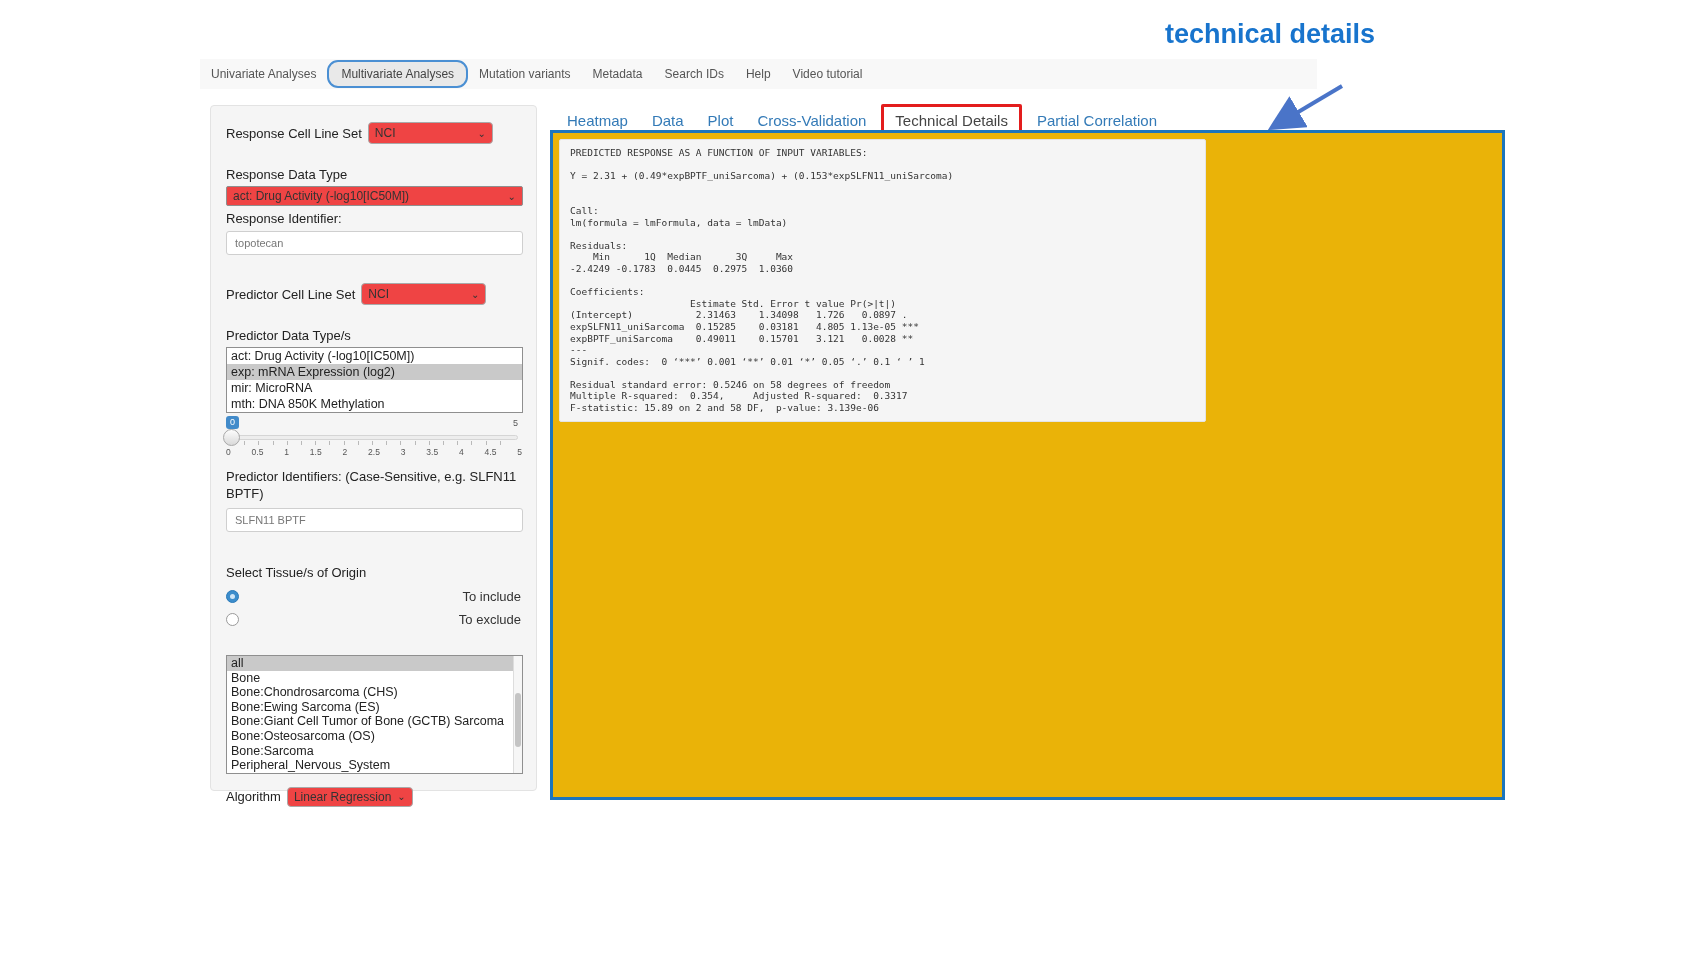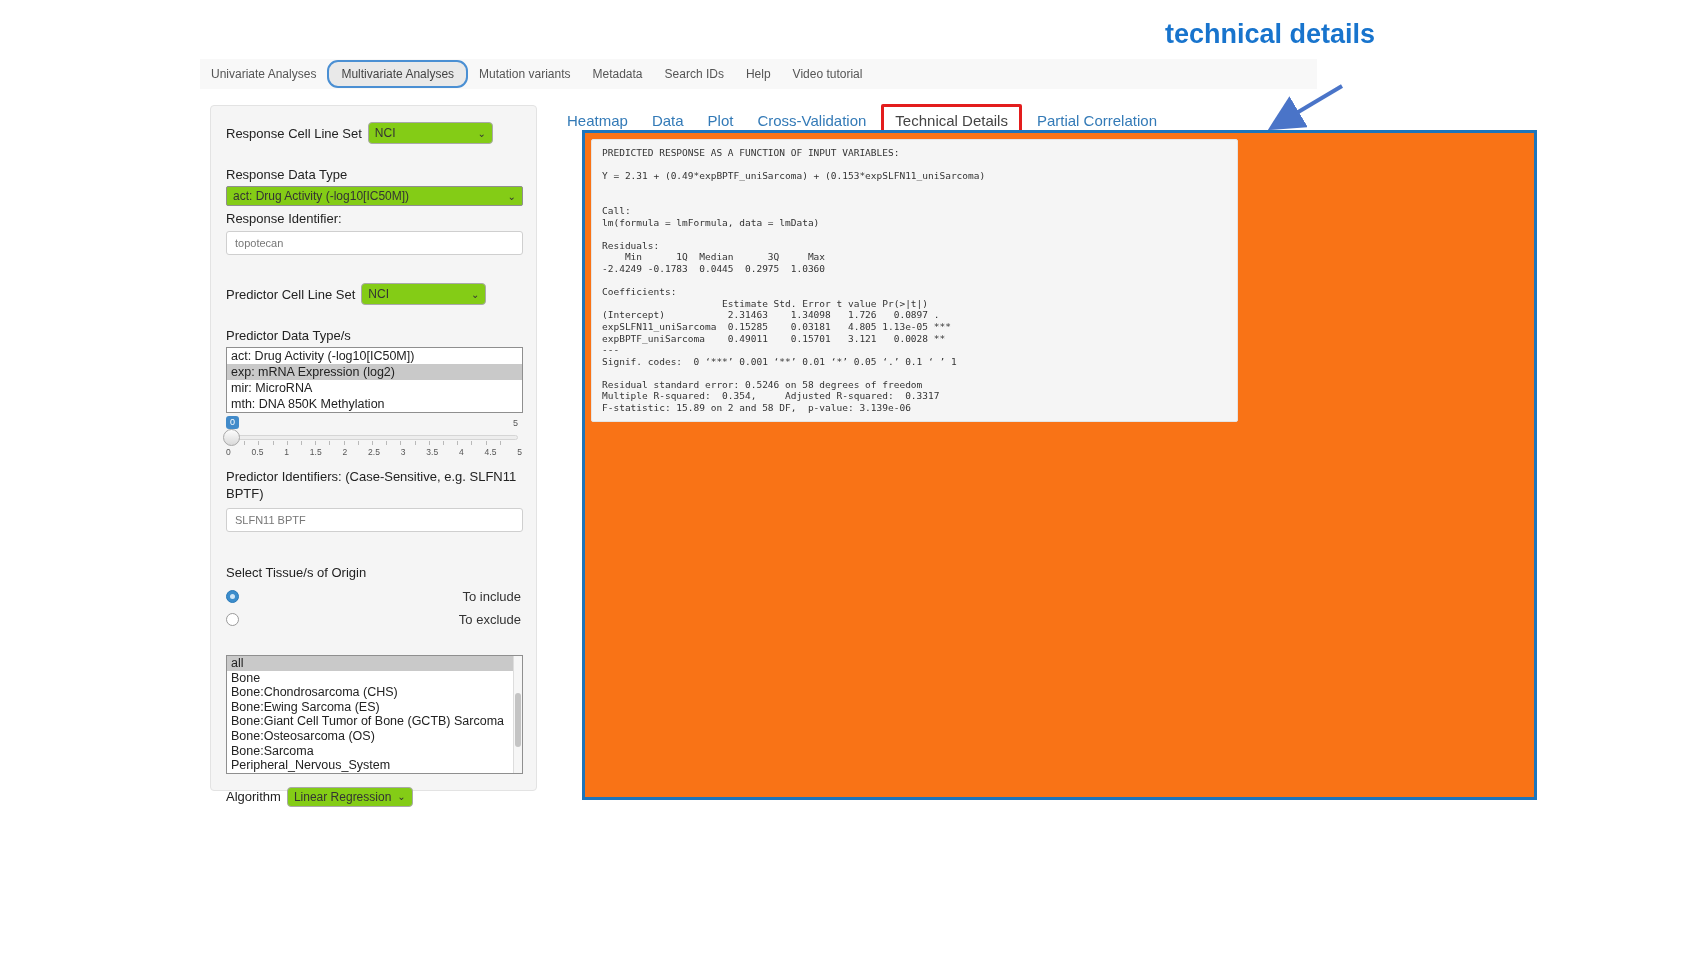--- a/index.html
+++ b/index.html
@@ -11,21 +11,21 @@
 
   
   .top-nav { position:absolute; left:200px; top:59px; width:1117px; height:30px; background:#f8f8f8; display:flex; align-items:center; font-size:12px; color:#555; }
   .top-nav .nav-item { padding:6px 11px; cursor:pointer; white-space:nowrap; }
   .top-nav .nav-item.active { background:#e9e9e9; border:2px solid #4a8fd3; border-radius:11px; padding:5px 12px; color:#444; }
 
   
   .sidebar { position:absolute; left:210px; top:105px; width:327px; height:686px; background:#f5f5f5; border:1px solid #e3e3e3; border-radius:4px; padding:14px 15px; font-size:13px; color:#333; }
   .lbl { font-weight:normal; font-size:13px; color:#222; line-height:17px; }
   .inline-row { display:flex; align-items:center; gap:6px; }
-  .sel { background:#84cc16; border:1px solid #a9a9a9; border-radius:4px; height:22px; display:flex; align-items:center; justify-content:space-between; padding:0 6px; font-size:12px; color:#333; cursor:pointer; }
+  .sel { background:#ef4444; border:1px solid #a9a9a9; border-radius:4px; height:22px; display:flex; align-items:center; justify-content:space-between; padding:0 6px; font-size:12px; color:#333; cursor:pointer; }
   .sel .chev { font-size:10px; color:#333; margin-left:6px; }
   .sel.small { width:125px; }
   .sel.wide { width:297px; height:20px; border-radius:2px; border-color:#8f8f8f; }
   .txt-input { width:297px; height:21px; background:#fff; border:1px solid #cfcfcf; border-radius:3px; font-size:11px; color:#777; padding:11px 8px; display:flex; align-items:center; }
   .listbox { width:297px; background:#fff; border:1px solid #8f8f8f; font-size:12.5px; color:#222; position:relative; }
   .listbox .opt { padding:0 4px; line-height:16px; white-space:nowrap; overflow:hidden; cursor:pointer; }
   .listbox .opt.selected { background:#c9c9c9; }
   .listbox.tissue .opt { line-height:14.6px; }
   .scrollbar { position:absolute; right:0; top:0; bottom:0; width:9px; background:#f6f6f6; border-left:1px solid #ddd; }
   .scrollbar .thumb { position:absolute; left:1px; right:1px; top:32%; height:46%; background:#c4c4c4; border-radius:4px; }
@@ -47,21 +47,21 @@
   .radio.checked::after { content:""; position:absolute; left:3px; top:3px; width:5px; height:5px; border-radius:50%; background:#cfe6f7; }
 
   
   .main-tabs { position:absolute; left:555px; top:104px; display:flex; align-items:center; font-size:15px; }
   .main-tabs .tab { color:#337ab7; padding:7px 12px; cursor:pointer; white-space:nowrap; }
   .main-tabs .tab.active { color:#444; }
   .red-ring { border:3px solid #e31d1d; border-radius:2px; margin:0 3px; }
   .red-ring .tab { padding:5px 11px; }
 
   
-  .blue-box { position:absolute; left:582px; top:130px; width:955px; height:670px; border:3px solid #1c75bc; background:#f97316; }
+  .blue-box { position:absolute; left:550px; top:130px; width:955px; height:670px; border:3px solid #1c75bc; background:#eab308; }
   .output-pre { position:absolute; left:6px; top:6px; width:647px; background:#f5f5f5; border:1px solid #e4e4e4; border-radius:2px; padding:7px 10px; font-family:"DejaVu Sans Mono", monospace; font-size:9.5px; line-height:11.6px; color:#333; white-space:pre; }
 </style>
 </head>
 <body>
 
 <div class="annotation">
   <div>technical details</div>
 </div>
 <svg class="annotation-arrow" width="110" height="52" viewBox="0 0 110 52">
   <defs>

